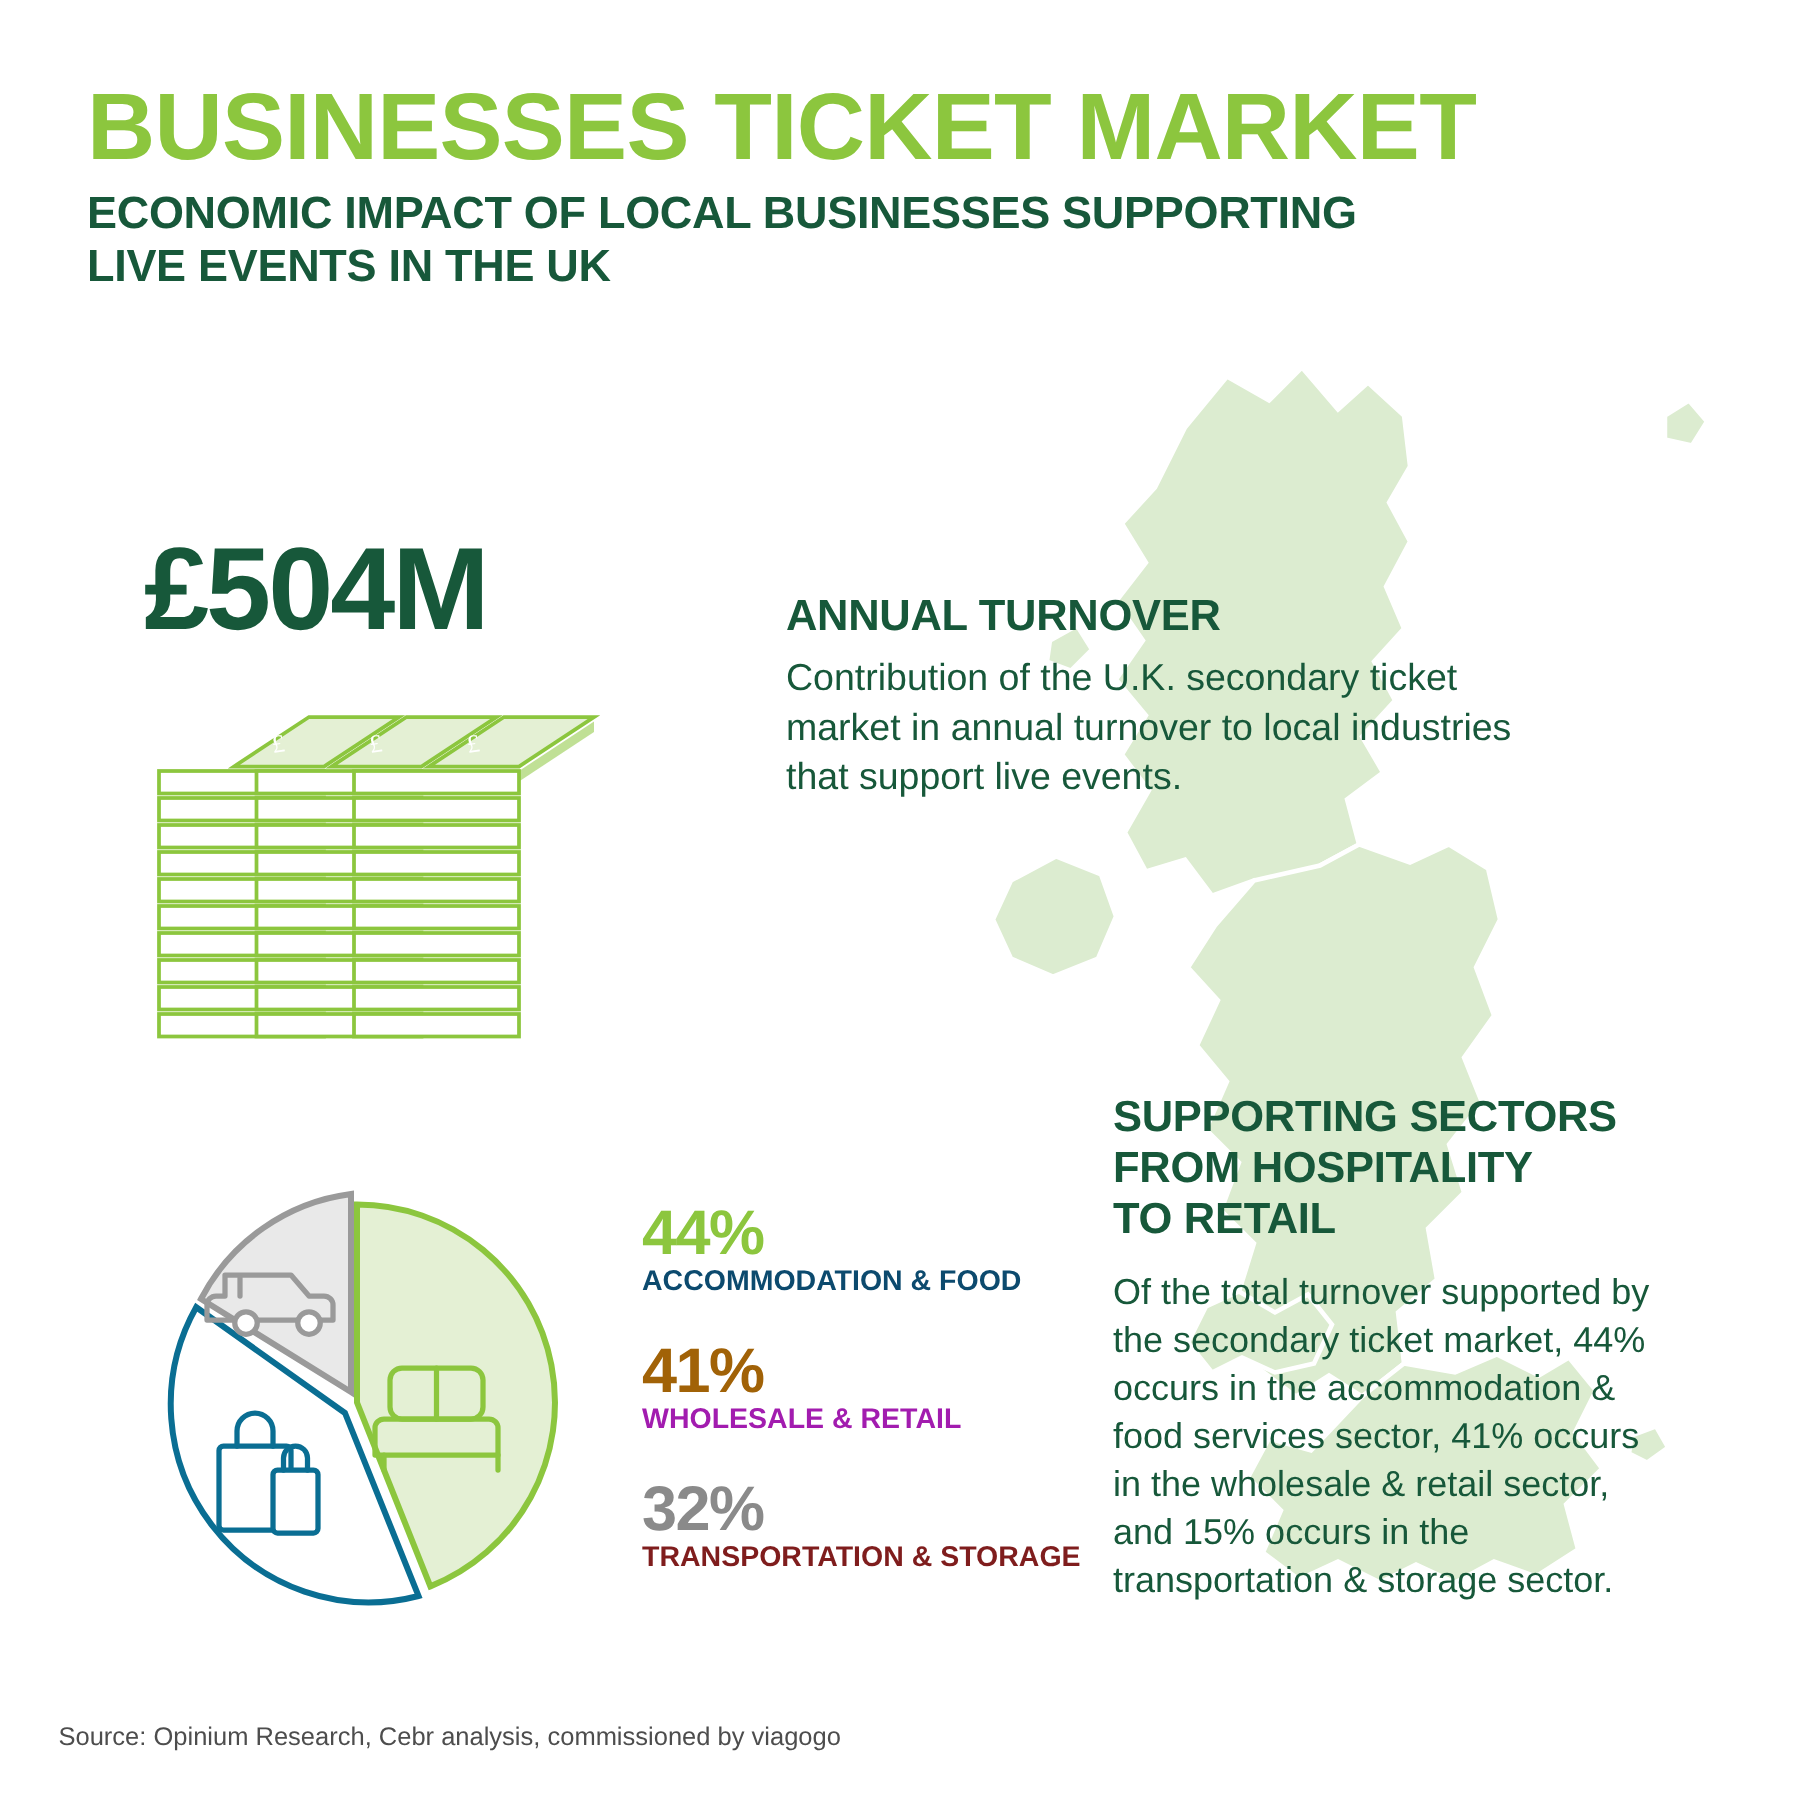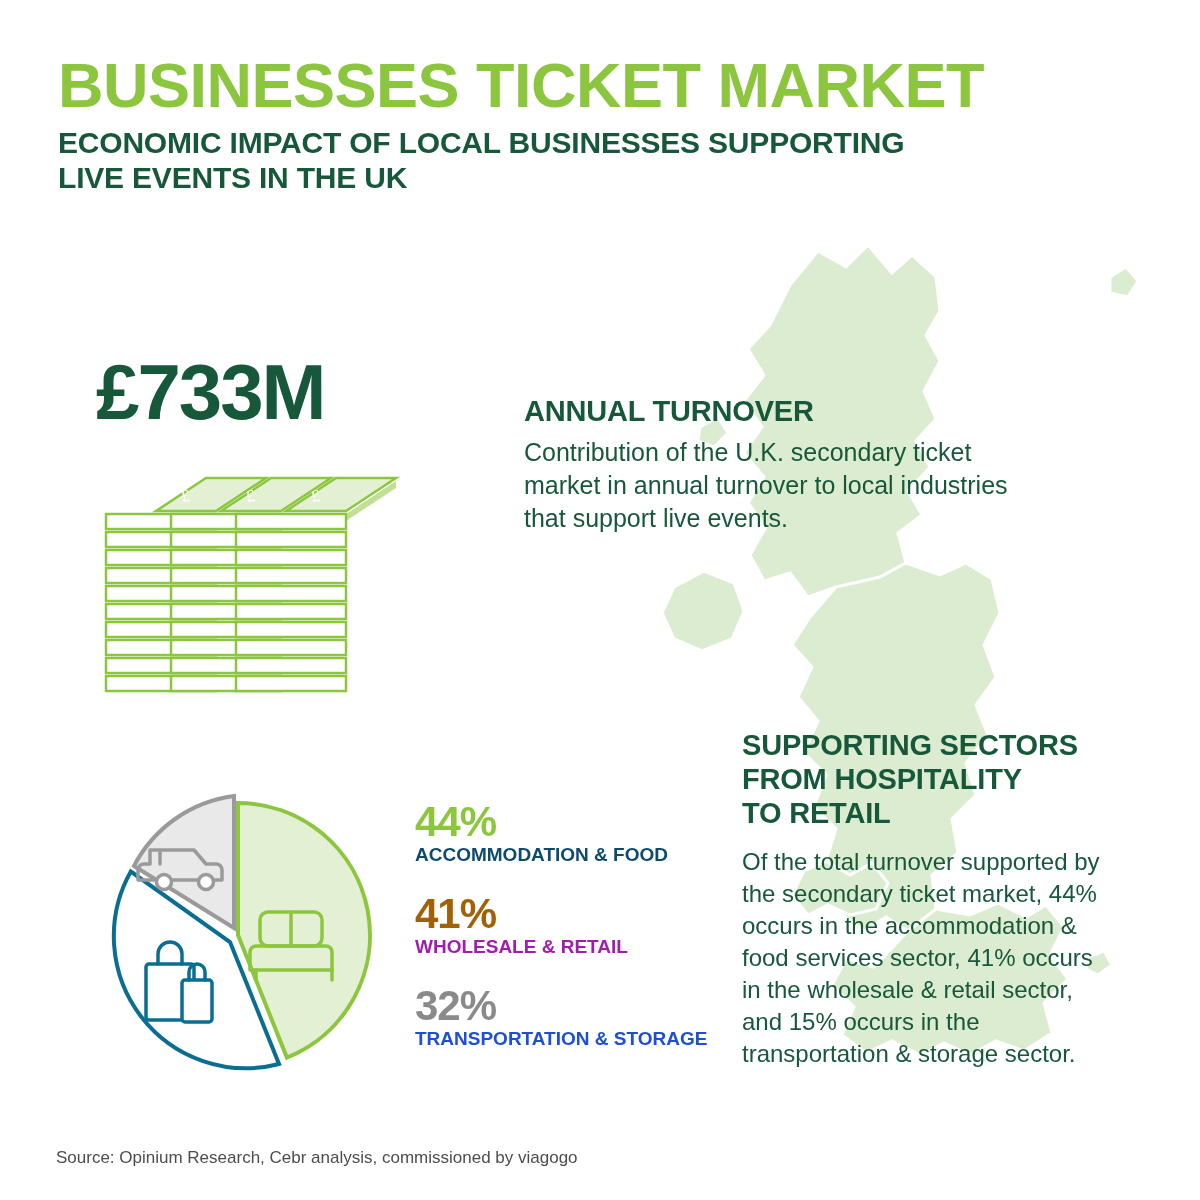--- a/index.html
+++ b/index.html
@@ -117,21 +117,21 @@
     top: 790px;
     left: 88px;
     width: 290px;
     height: 290px;
     z-index: 2;
   }
 
   #legend {
     position: absolute;
     top: 800px;
-    left: 415px;
+    left: 428px;
     width: 300px;
     z-index: 2;
   }
   .legend-item { margin-bottom: 26px; }
   .legend-pct {
     font-size: 42px;
     font-weight: bold;
     line-height: 44px;
     letter-spacing: -1px;
   }
@@ -139,21 +139,21 @@
     font-size: 19px;
     font-weight: bold;
     line-height: 22px;
     letter-spacing: 0px;
   }
 
   
   #source {
     position: absolute;
     top: 1148px;
-    left: 56px;
+    left: 39px;
     font-size: 17px;
     color: #4d4d4d;
     z-index: 2;
   }
 </style>
 </head>
 <body>
 
 <svg id="uk-map" viewBox="0 0 560 900" aria-hidden="true">
   <g fill="#dcecd0" stroke="#ffffff" stroke-width="3">
@@ -185,21 +185,21 @@
 
 <div id="header">
   <div id="title">BUSINESSES TICKET MARKET</div>
   <div id="subtitle">
     <div>ECONOMIC IMPACT OF LOCAL BUSINESSES SUPPORTING</div>
     <div>LIVE EVENTS IN THE UK</div>
   </div>
 </div>
 
 <div id="turnover-figure">
-  <div id="turnover-amount">£733M</div>
+  <div id="turnover-amount">£504M</div>
   <svg id="money-stack" width="350" height="285" viewBox="0 0 350 285" aria-hidden="true">
 
     <g>
       <polygon points="60,75 110,42 170,42 120,75" fill="#e4f0d4" stroke="#8cc63e" stroke-width="2.5"></polygon>
       <polygon points="125,75 175,42 235,42 185,75" fill="#e4f0d4" stroke="#8cc63e" stroke-width="2.5"></polygon>
       <polygon points="190,75 240,42 300,42 250,75" fill="#e4f0d4" stroke="#8cc63e" stroke-width="2.5"></polygon>
 
       <text x="86" y="66" font-family="Liberation Serif, serif" font-size="17" fill="#ffffff" transform="rotate(-8 86 66)">£</text>
       <text x="151" y="66" font-family="Liberation Serif, serif" font-size="17" fill="#ffffff" transform="rotate(-8 151 66)">£</text>
       <text x="216" y="66" font-family="Liberation Serif, serif" font-size="17" fill="#ffffff" transform="rotate(-8 216 66)">£</text>
@@ -285,21 +285,21 @@
   <div class="legend-item">
     <div class="legend-pct" style="color:#8cc63e">44%</div>
     <div class="legend-label" style="color:#0c4a6e">ACCOMMODATION &amp; FOOD</div>
   </div>
   <div class="legend-item">
     <div class="legend-pct" style="color:#a16207">41%</div>
     <div class="legend-label" style="color:#a21caf">WHOLESALE &amp; RETAIL</div>
   </div>
   <div class="legend-item">
     <div class="legend-pct" style="color:#8a8a8a">32%</div>
-    <div class="legend-label" style="color:#1d4ed8">TRANSPORTATION &amp; STORAGE</div>
+    <div class="legend-label" style="color:#7f1d1d">TRANSPORTATION &amp; STORAGE</div>
   </div>
 </div>
 
 <div id="sectors-text">
   <div id="sectors-heading">
     <div>SUPPORTING SECTORS</div>
     <div>FROM HOSPITALITY</div>
     <div>TO RETAIL</div>
   </div>
   <div id="sectors-body">Of the total turnover supported by the secondary ticket market, 44% occurs in the accommodation &amp; food services sector, 41% occurs in the wholesale &amp; retail sector, and 15% occurs in the transportation &amp; storage sector.</div>

